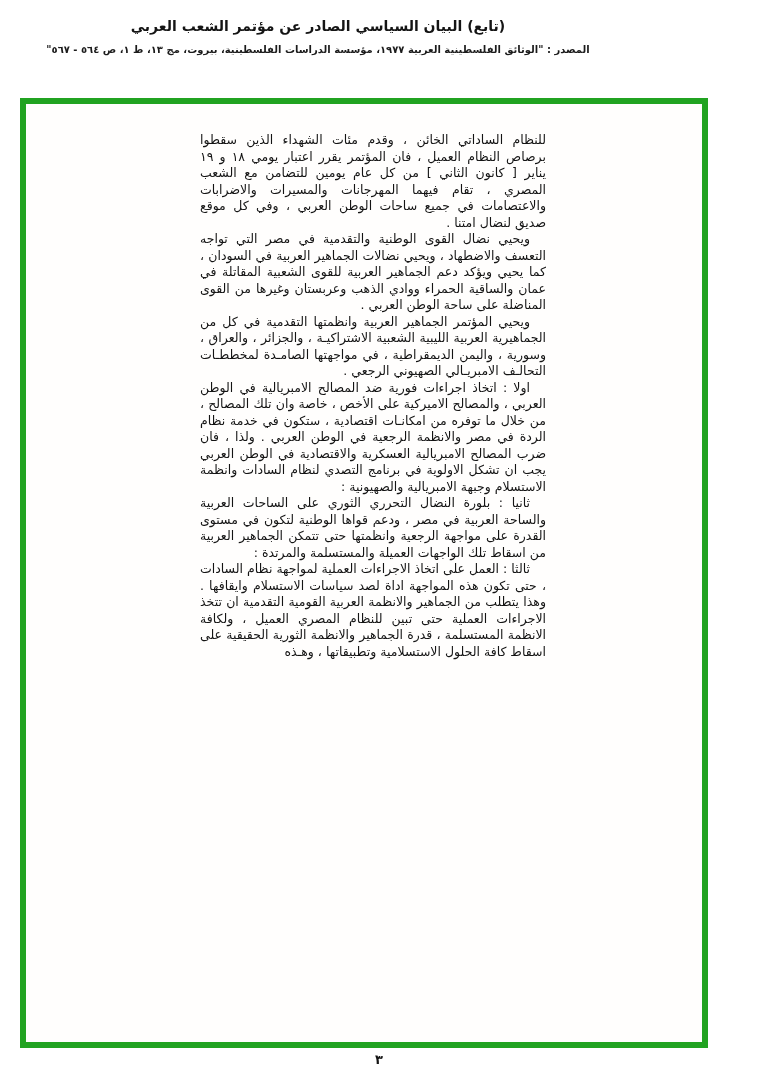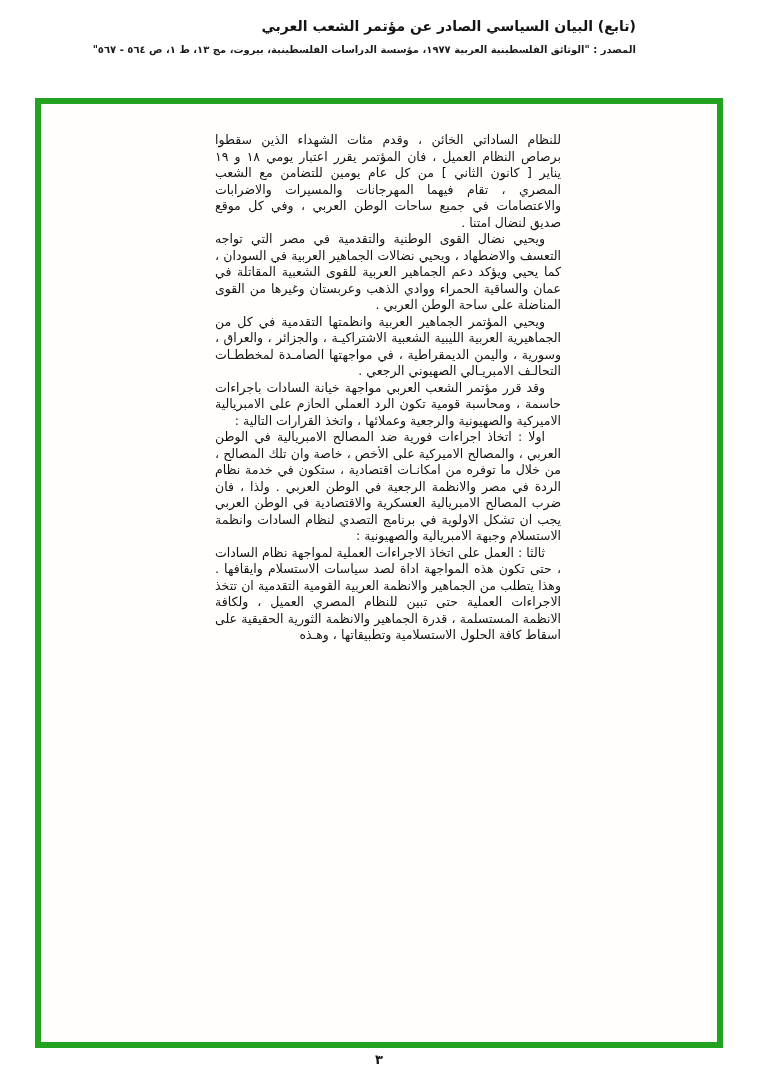--- a/index.html
+++ b/index.html
@@ -13,36 +13,36 @@
     font-family: "DejaVu Sans", sans-serif;
     color: #141414;
     position: relative;
     overflow: hidden;
   }
   .header {
     position: absolute;
     top: 18px;
     left: 0;
     width: 636px;
-    text-align: right;
+    text-align: center;
     direction: rtl;
   }
   .doc-title {
     font-size: 14px;
     font-weight: bold;
   }
   .doc-source {
     margin-top: 10px;
     font-size: 10px;
     font-weight: bold;
     color: #1b1b1b;
   }
   .frame {
     position: absolute;
-    left: 35px;
+    left: 20px;
     top: 98px;
     width: 676px;
     height: 938px;
     border: 6px solid #21a321;
     background: #fffefd;
   }
   .text-col {
     position: absolute;
     top: 28px;
     right: 156px;
@@ -75,19 +75,19 @@
 <div class="header">
   <div class="doc-title">(تابع) البيان السياسي الصادر عن مؤتمر الشعب العربي</div>
   <div class="doc-source">المصدر : "الوثائق الفلسطينية العربية ١٩٧٧، مؤسسة الدراسات الفلسطينية، بيروت، مج ١٣، ط ١، ص ٥٦٤ - ٥٦٧"</div>
 </div>
 
 <div class="frame">
   <div class="text-col">
     <p class="no-indent">للنظام الساداتي الخائن ، وقدم مئات الشهداء الذين سقطوا برصاص النظام العميل ، فان المؤتمر يقرر اعتبار يومي ١٨ و ١٩ يناير [ كانون الثاني ] من كل عام يومين للتضامن مع الشعب المصري ، تقام فيهما المهرجانات والمسيرات والاضرابات والاعتصامات في جميع ساحات الوطن العربي ، وفي كل موقع صديق لنضال امتنا .</p>
     <p class="indent">ويحيي نضال القوى الوطنية والتقدمية في مصر التي تواجه التعسف والاضطهاد ، ويحيي نضالات الجماهير العربية في السودان ، كما يحيي ويؤكد دعم الجماهير العربية للقوى الشعبية المقاتلة في عمان والساقية الحمراء ووادي الذهب وعربستان وغيرها من القوى المناضلة على ساحة الوطن العربي .</p>
     <p class="indent">ويحيي المؤتمر الجماهير العربية وانظمتها التقدمية في كل من الجماهيرية العربية الليبية الشعبية الاشتراكيـة ، والجزائر ، والعراق ، وسورية ، واليمن الديمقراطية ، في مواجهتها الصامـدة لمخططـات التحالـف الامبريـالي الصهيوني الرجعي .</p>
-    <p class="indent">وقد قرر مؤتمر الشعب العربي مواجهة خيانة السادات باجراءات حاسمة ، ومحاسبة قومية تكون الرد العملي الحازم على الامبريالية الاميركية والصهيونية والرجعية وعملائها ، واتخذ القرارات التالية :</p>
     <p class="indent">اولا : اتخاذ اجراءات فورية ضد المصالح الامبريالية في الوطن العربي ، والمصالح الاميركية على الأخص ، خاصة وان تلك المصالح ، من خلال ما توفره من امكانـات اقتصادية ، ستكون في خدمة نظام الردة في مصر والانظمة الرجعية في الوطن العربي . ولذا ، فان ضرب المصالح الامبريالية العسكرية والاقتصادية في الوطن العربي يجب ان تشكل الاولوية في برنامج التصدي لنظام السادات وانظمة الاستسلام وجبهة الامبريالية والصهيونية :</p>
+    <p class="indent">ثانيا : بلورة النضال التحرري الثوري على الساحات العربية والساحة العربية في مصر ، ودعم قواها الوطنية لتكون في مستوى القدرة على مواجهة الرجعية وانظمتها حتى تتمكن الجماهير العربية من اسقاط تلك الواجهات العميلة والمستسلمة والمرتدة :</p>
     <p class="indent">ثالثا : العمل على اتخاذ الاجراءات العملية لمواجهة نظام السادات ، حتى تكون هذه المواجهة اداة لصد سياسات الاستسلام وايقافها . وهذا يتطلب من الجماهير والانظمة العربية القومية التقدمية ان تتخذ الاجراءات العملية حتى تبين للنظام المصري العميل ، ولكافة الانظمة المستسلمة ، قدرة الجماهير والانظمة الثورية الحقيقية على اسقاط كافة الحلول الاستسلامية وتطبيقاتها ، وهـذه</p>
   </div>
 </div>
 
 <div class="page-number">٣</div>
 
 </body></html>

